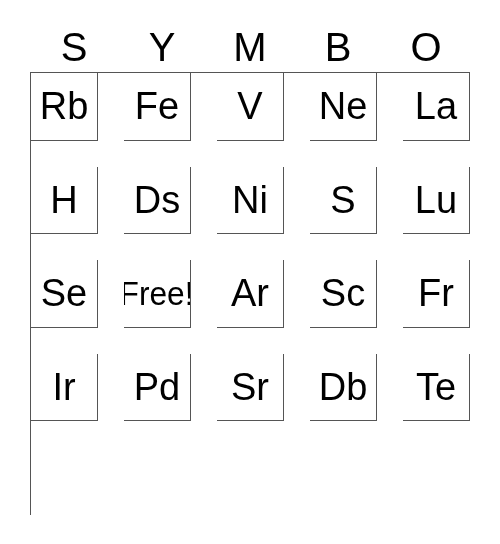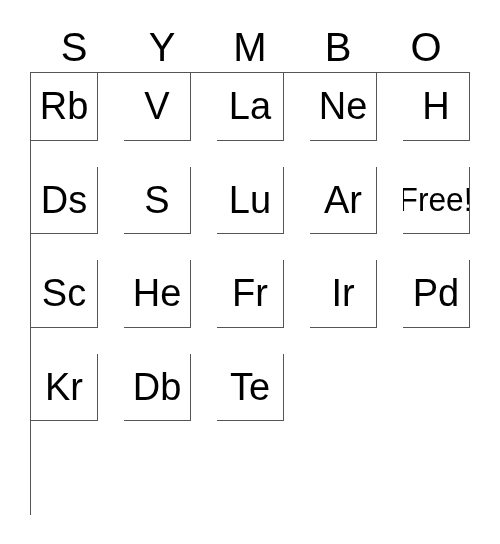--- a/index.html
+++ b/index.html
@@ -110,67 +110,73 @@
       <span>O</span>
     </div>
   </div>
 
   <div id="grid">
 
     <div class="grid-cell">
       <span class="cell-text">Rb</span>
     </div>
     <div class="grid-cell">
+      <span class="cell-text">Fe</span>
+    </div>
+    <div class="grid-cell">
       <span class="cell-text">V</span>
     </div>
     <div class="grid-cell">
-      <span class="cell-text">La</span>
+      <span class="cell-text">Ne</span>
     </div>
     <div class="grid-cell">
-      <span class="cell-text">Ne</span>
+      <span class="cell-text">La</span>
     </div>
 
     <div class="grid-cell">
       <span class="cell-text">H</span>
     </div>
     <div class="grid-cell">
       <span class="cell-text">Ds</span>
     </div>
     <div class="grid-cell">
+      <span class="cell-text">Ni</span>
+    </div>
+    <div class="grid-cell">
       <span class="cell-text">S</span>
     </div>
     <div class="grid-cell">
       <span class="cell-text">Lu</span>
     </div>
 
     <div class="grid-cell">
-      <span class="cell-text">Ar</span>
+      <span class="cell-text">Se</span>
     </div>
     <div class="grid-cell free">
       <span class="cell-text">Free!</span>
     </div>
     <div class="grid-cell">
+      <span class="cell-text">Ar</span>
+    </div>
+    <div class="grid-cell">
       <span class="cell-text">Sc</span>
     </div>
 
-    <div class="grid-cell">
-      <span class="cell-text">He</span>
-    </div>
     <div class="grid-cell">
       <span class="cell-text">Fr</span>
     </div>
     <div class="grid-cell">
       <span class="cell-text">Ir</span>
     </div>
 
     <div class="grid-cell">
       <span class="cell-text">Pd</span>
     </div>
     <div class="grid-cell">
-      <span class="cell-text">Kr</span>
+      <span class="cell-text">Sr</span>
     </div>
     <div class="grid-cell">
       <span class="cell-text">Db</span>
     </div>
     <div class="grid-cell">
       <span class="cell-text">Te</span>
     </div>
 
   </div>
 </div>

